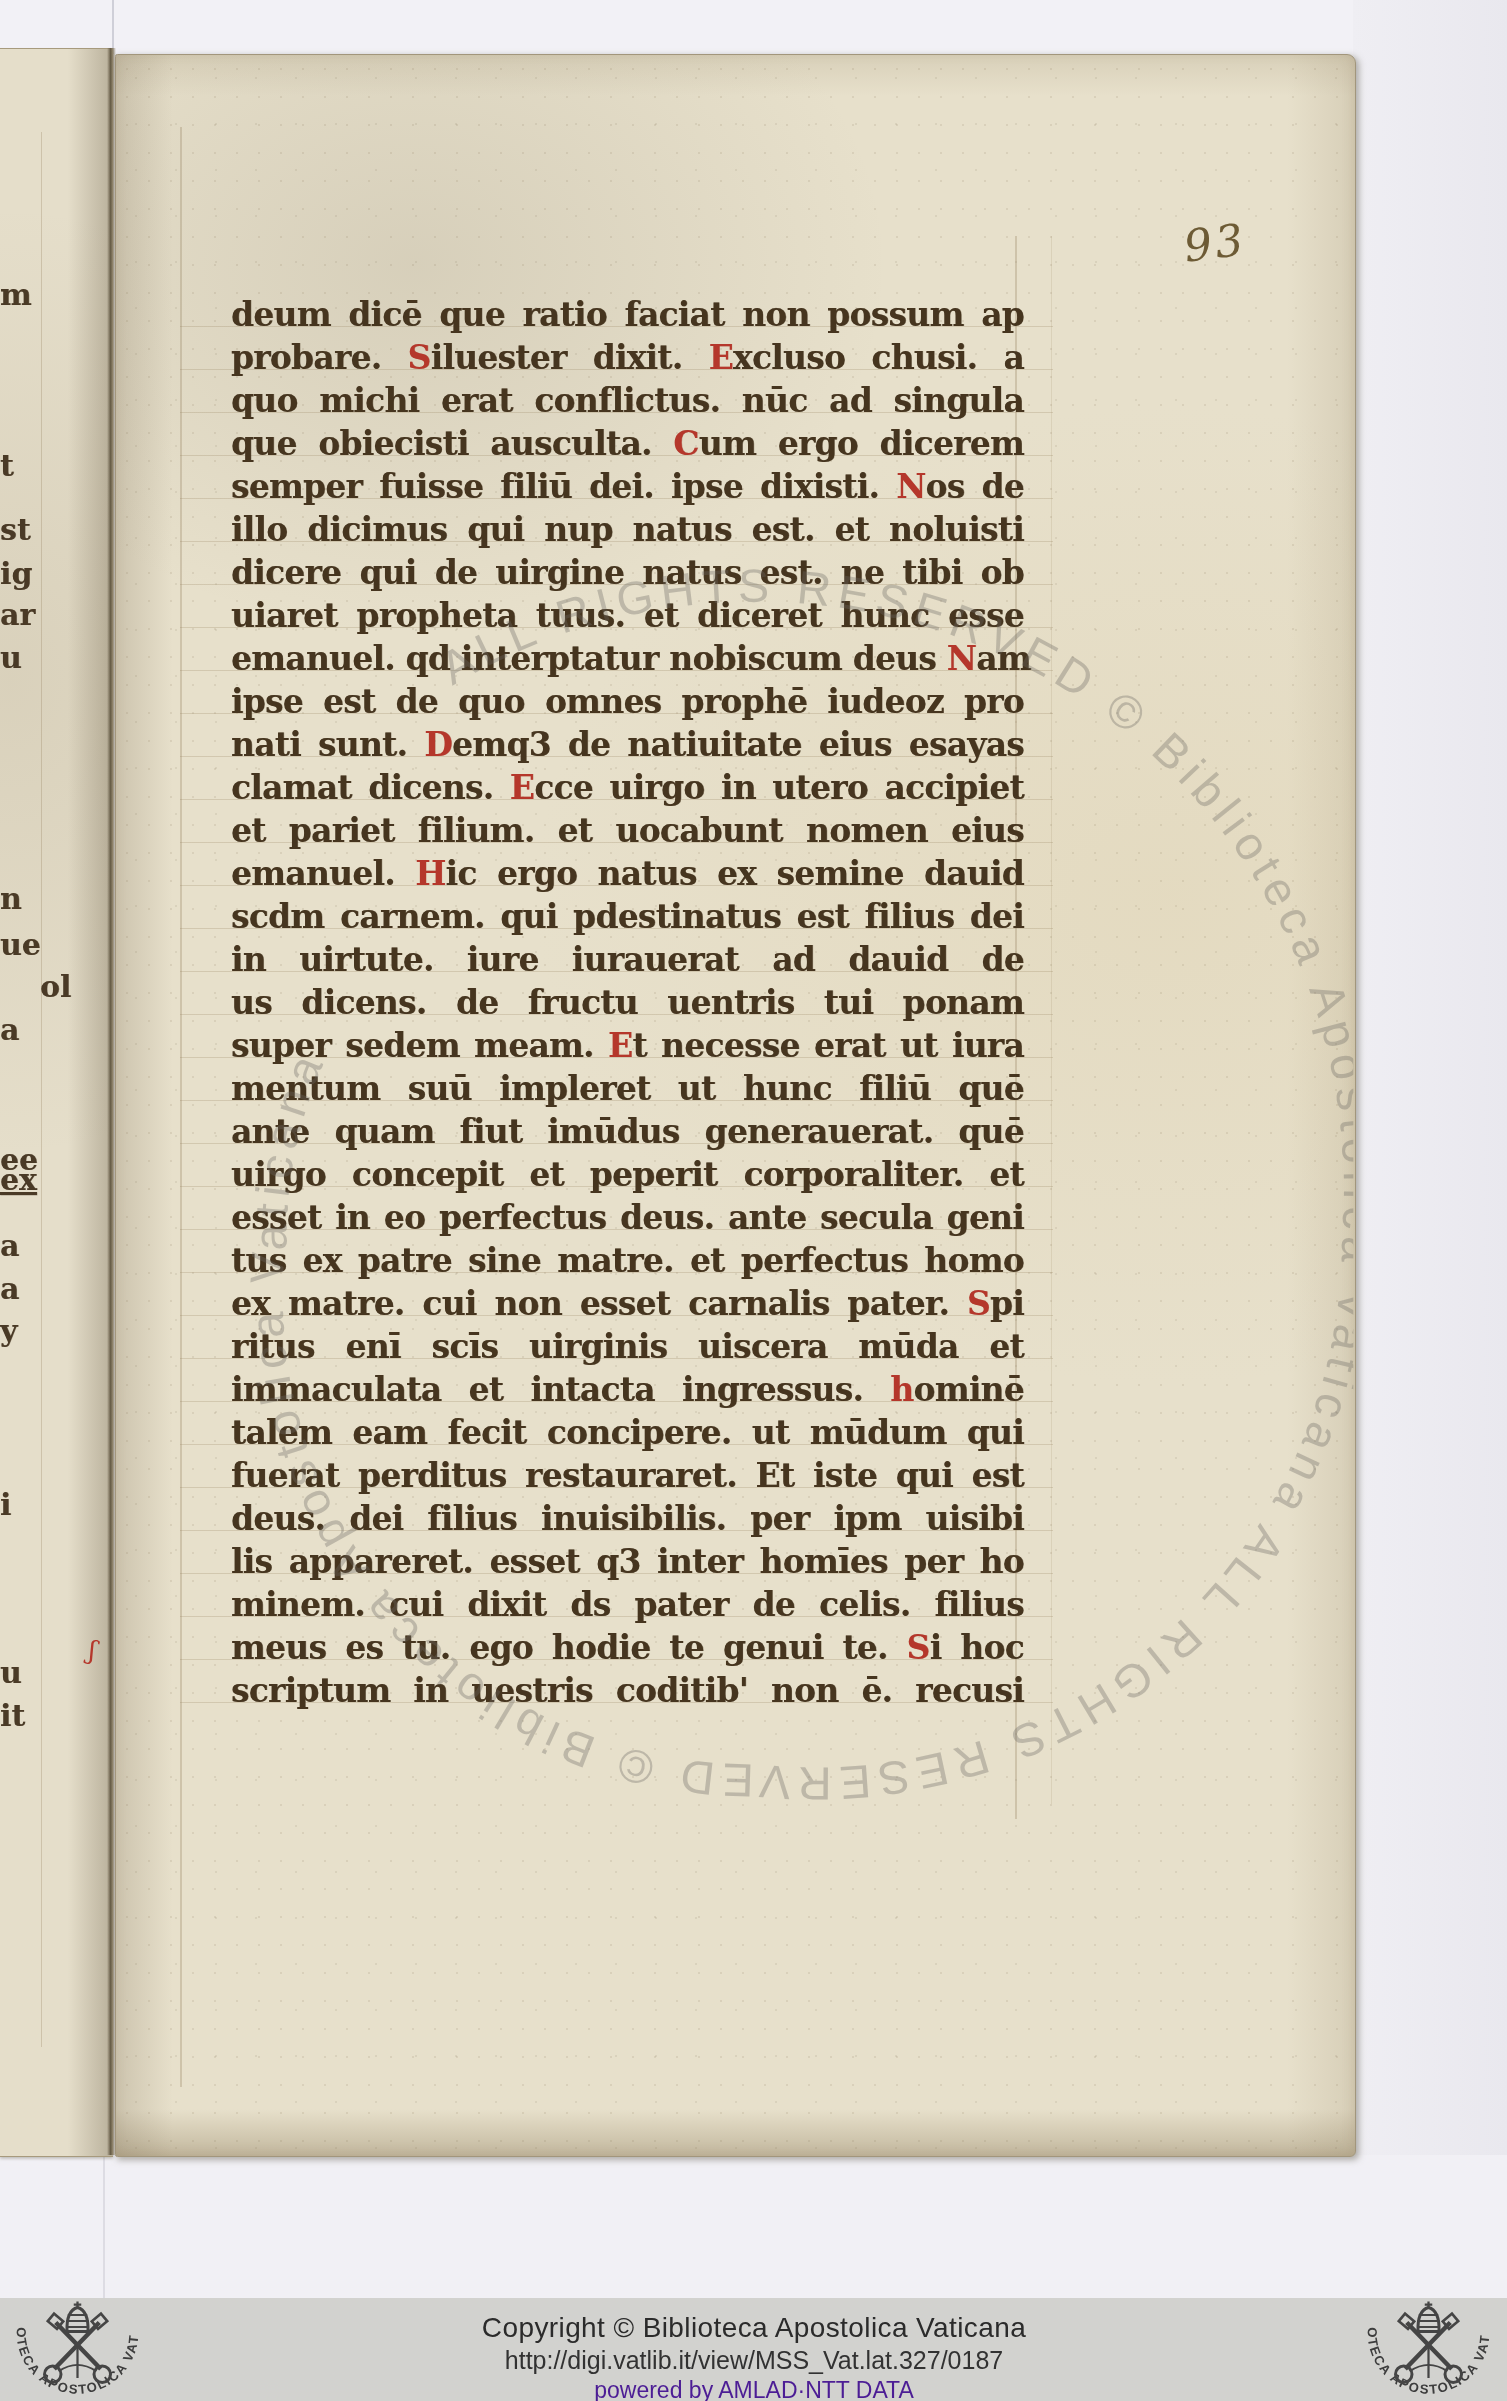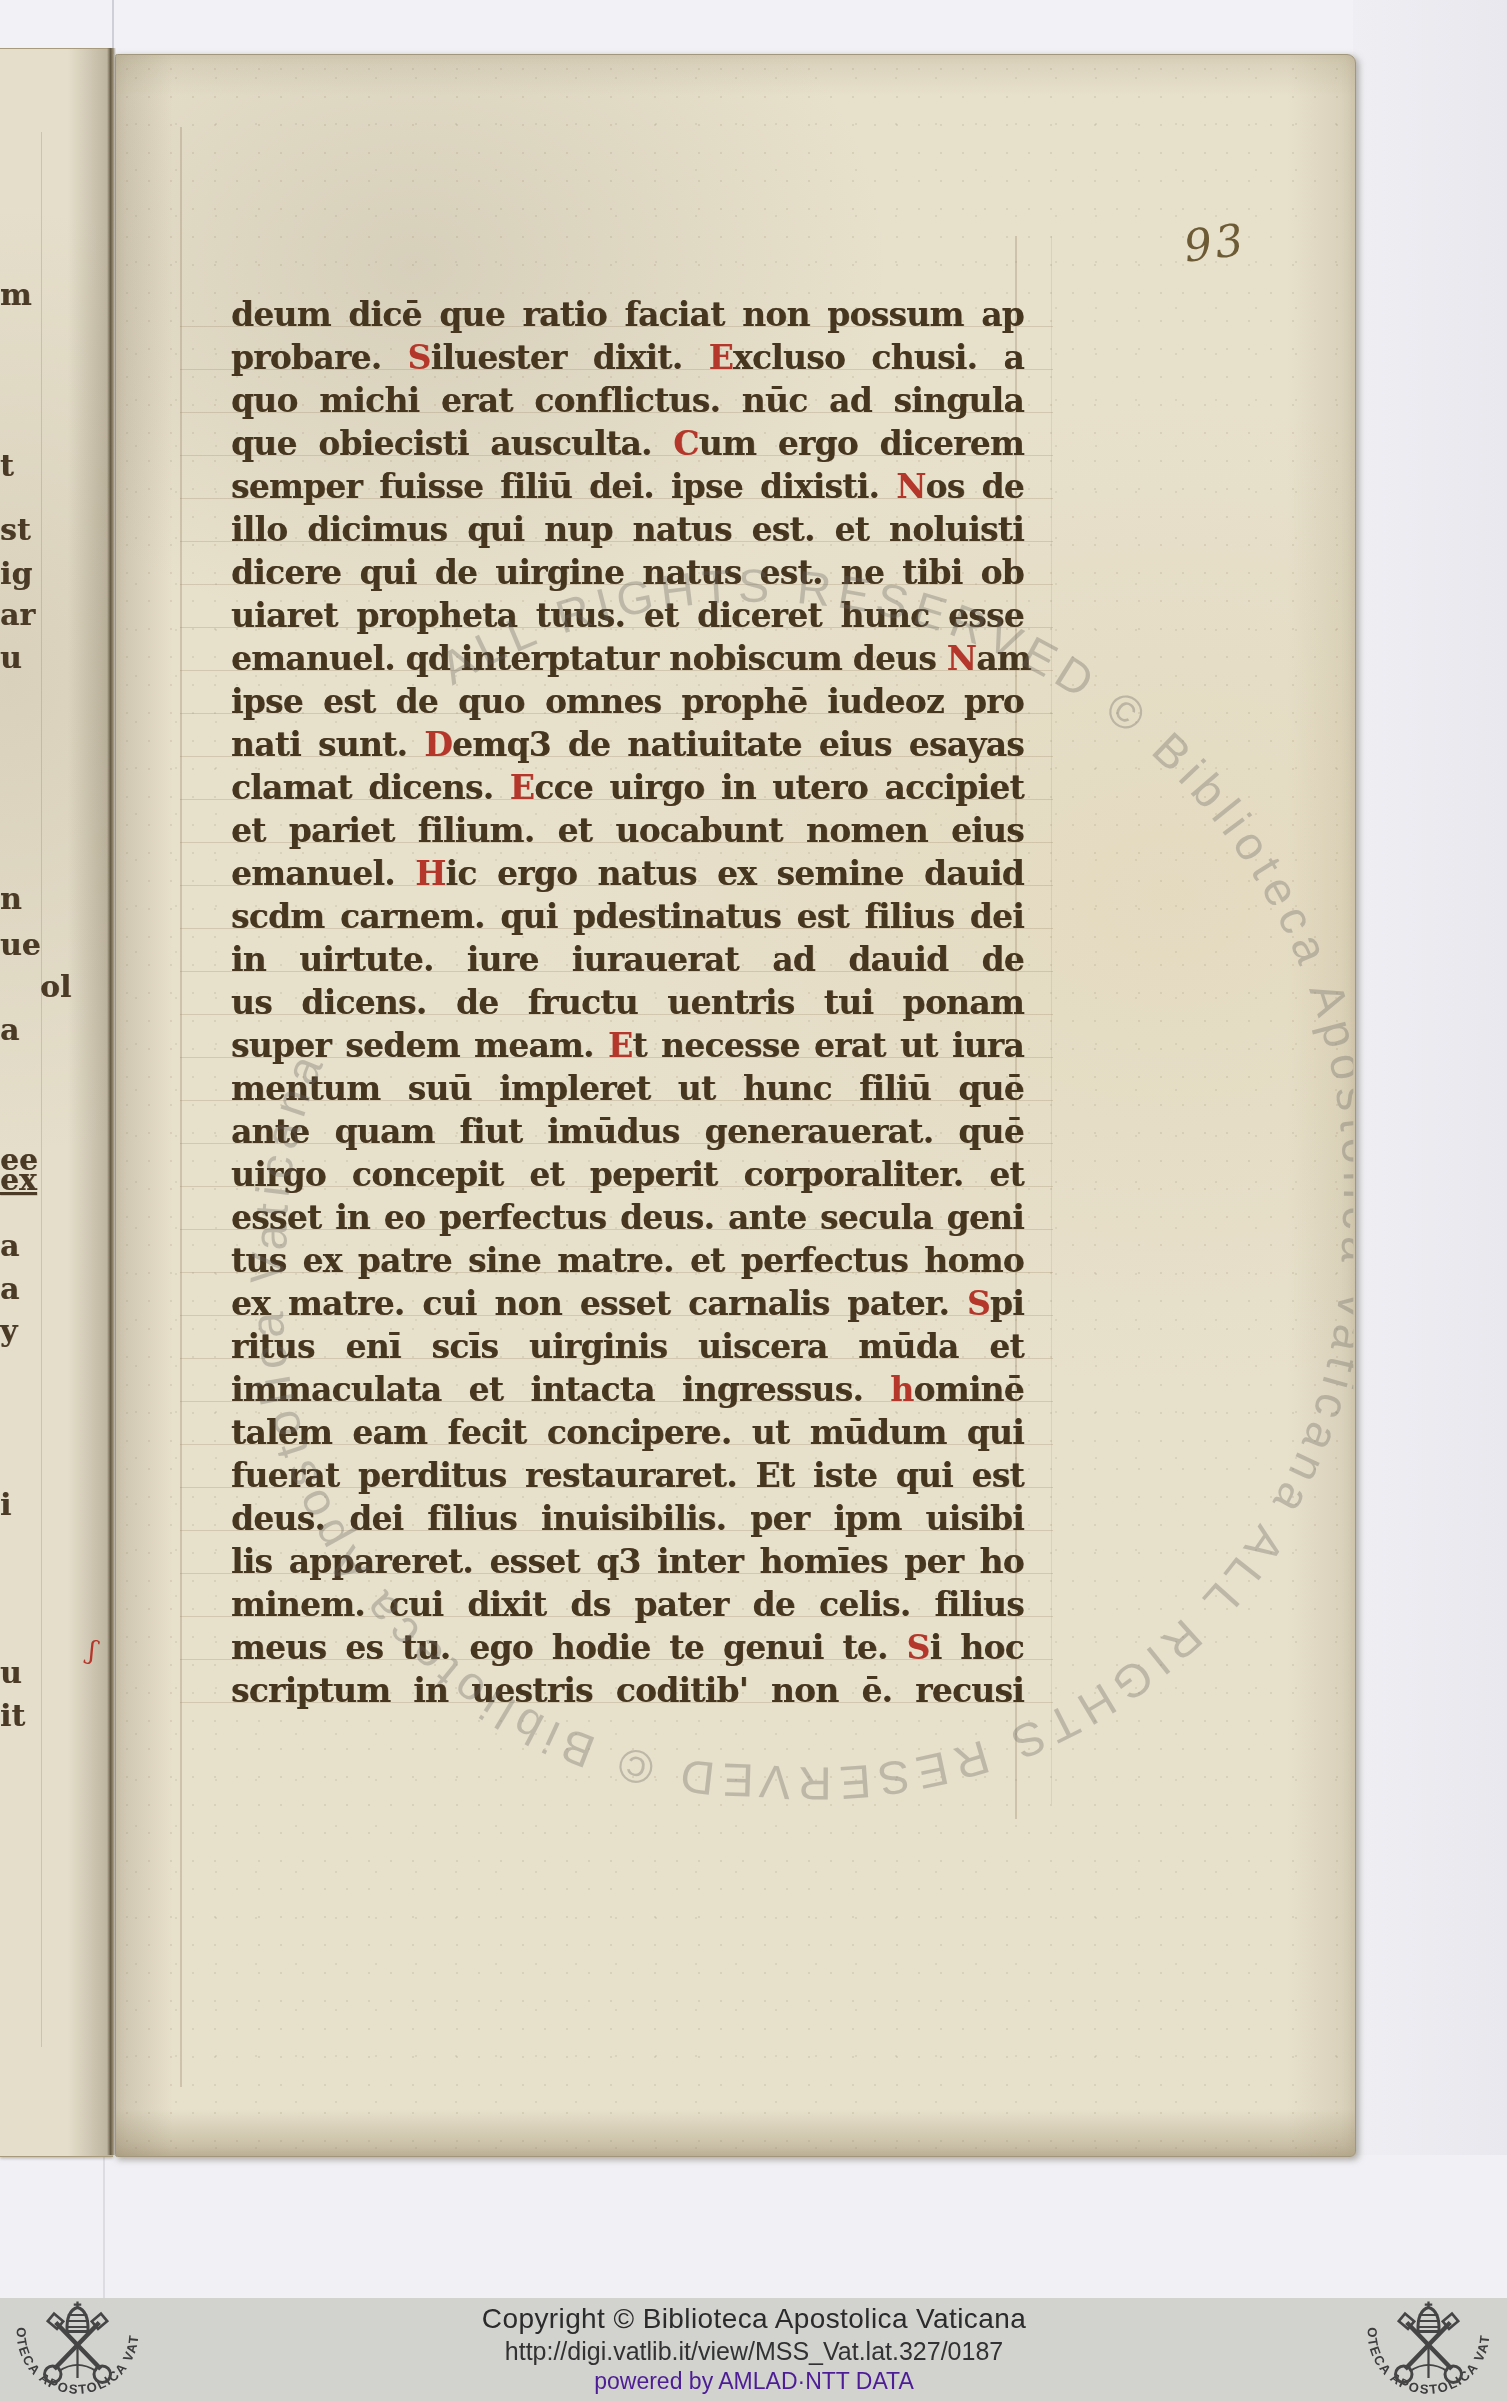--- a/index.html
+++ b/index.html
@@ -71,21 +71,21 @@
     transform:rotate(-7deg);letter-spacing:3px;}
 
   
   .watermark{position:absolute;top:0;left:0;pointer-events:none;}
   .watermark text{font-family:"Liberation Sans",sans-serif;font-size:62px;letter-spacing:9px;
     fill:rgba(108,106,100,.34);}
 
   
   .footer{position:absolute;top:2298px;left:0;width:1508px;height:103px;background:#d2d2cf;}
   .footer-center{position:absolute;top:0;left:0;width:1508px;text-align:center;color:#2b2b2b;}
-  .f-copy{margin-top:4px;font-size:28px;line-height:33px;letter-spacing:0.4px;}
+  .f-copy{margin-top:13px;font-size:28px;line-height:33px;letter-spacing:0.4px;}
   .f-url{font-size:25px;line-height:33px;color:#323232;}
   .f-powered{font-size:23px;line-height:27px;color:#4c1d95;}
   .logo{position:absolute;top:2300px;width:143px;height:96px;}
   .logo.left{left:6px;}
   .logo.right{left:1357px;}
   .logo .arc-text{font-family:"Liberation Sans",sans-serif;font-size:17.5px;font-weight:bold;
     letter-spacing:2.2px;fill:#3d3d3d;}
   .logo .emblem{stroke:#454545;fill:none;stroke-width:4;}
 </style>
 </head>

